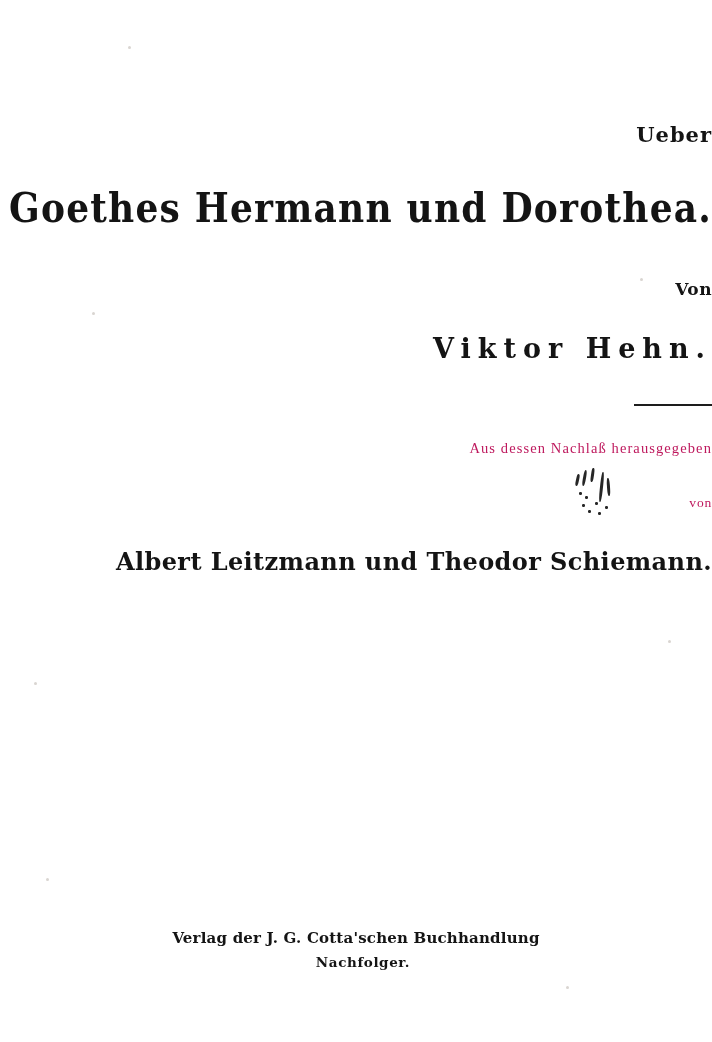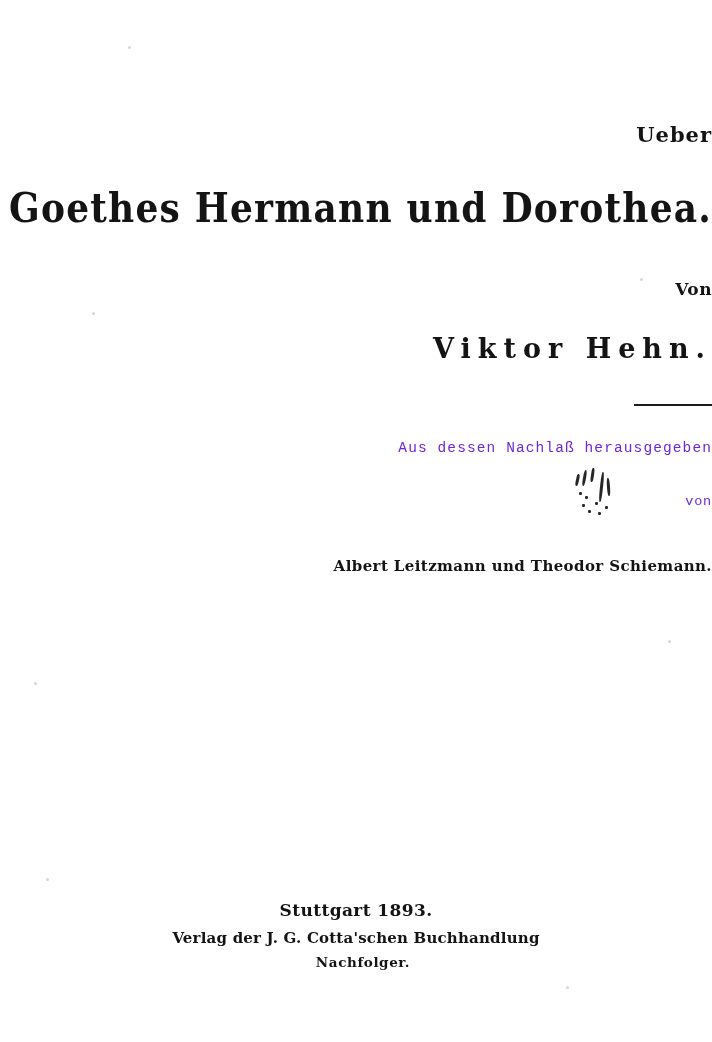--- a/index.html
+++ b/index.html
@@ -35,23 +35,23 @@
 
   
   .fraktur {
     font-family: "DejaVu Serif", serif;
     font-weight: 700;
     letter-spacing: .5px;
     color: #141414;
     -webkit-font-smoothing: none;
   }
   .fraktur-light {
-    font-family: Liberation Mono, monospace;
+    font-family: Liberation Serif, serif;
     font-weight: 400;
-    color: #6d28d9;
+    color: #be185d;
   }
 
   .ueber {
     margin-top: 122px;
     font-size: 21px;
     letter-spacing: 1px;
   }
 
   .main-title {
     margin-top: 42px;
@@ -90,22 +90,22 @@
     letter-spacing: 1.1px;
   }
 
   .von-2 {
     margin-top: 38px;
     font-size: 13.5px;
     letter-spacing: .8px;
   }
 
   .editors {
-    margin-top: 48px;
-    font-size: 15px;
+    margin-top: 36px;
+    font-size: 24px;
     letter-spacing: .4px;
     white-space: nowrap;
   }
 
   
   .device {
     margin-top: 58px;
     width: 140px;
     height: 150px;
     position: relative;
@@ -167,21 +167,20 @@
   <div class="rule"></div>
 
   <div class="fraktur-light nachlass">Aus dessen Nachlaß herausgegeben</div>
 
   <div class="fraktur-light von-2">von</div>
 
   <div class="fraktur editors">Albert Leitzmann und Theodor Schiemann.</div>
 
 
   <div class="imprint">
-    <div class="fraktur imprint-city">Stuttgart 1893.</div>
     <div class="fraktur imprint-pub">Verlag der J. G. Cotta'schen Buchhandlung</div>
     <div class="fraktur imprint-succ">Nachfolger.</div>
   </div>
 
   <div class="smudge">
     <span style="left:2px;  top:6px;  width:3px; height:12px; transform:rotate(12deg);"></span>
     <span style="left:9px;  top:2px;  width:3px; height:16px; transform:rotate(10deg);"></span>
     <span style="left:17px; top:0px;  width:3px; height:14px; transform:rotate(8deg);"></span>
     <span style="left:26px; top:4px;  width:3px; height:30px; transform:rotate(6deg);"></span>
     <span style="left:33px; top:10px; width:3px; height:18px; transform:rotate(-4deg);"></span>

